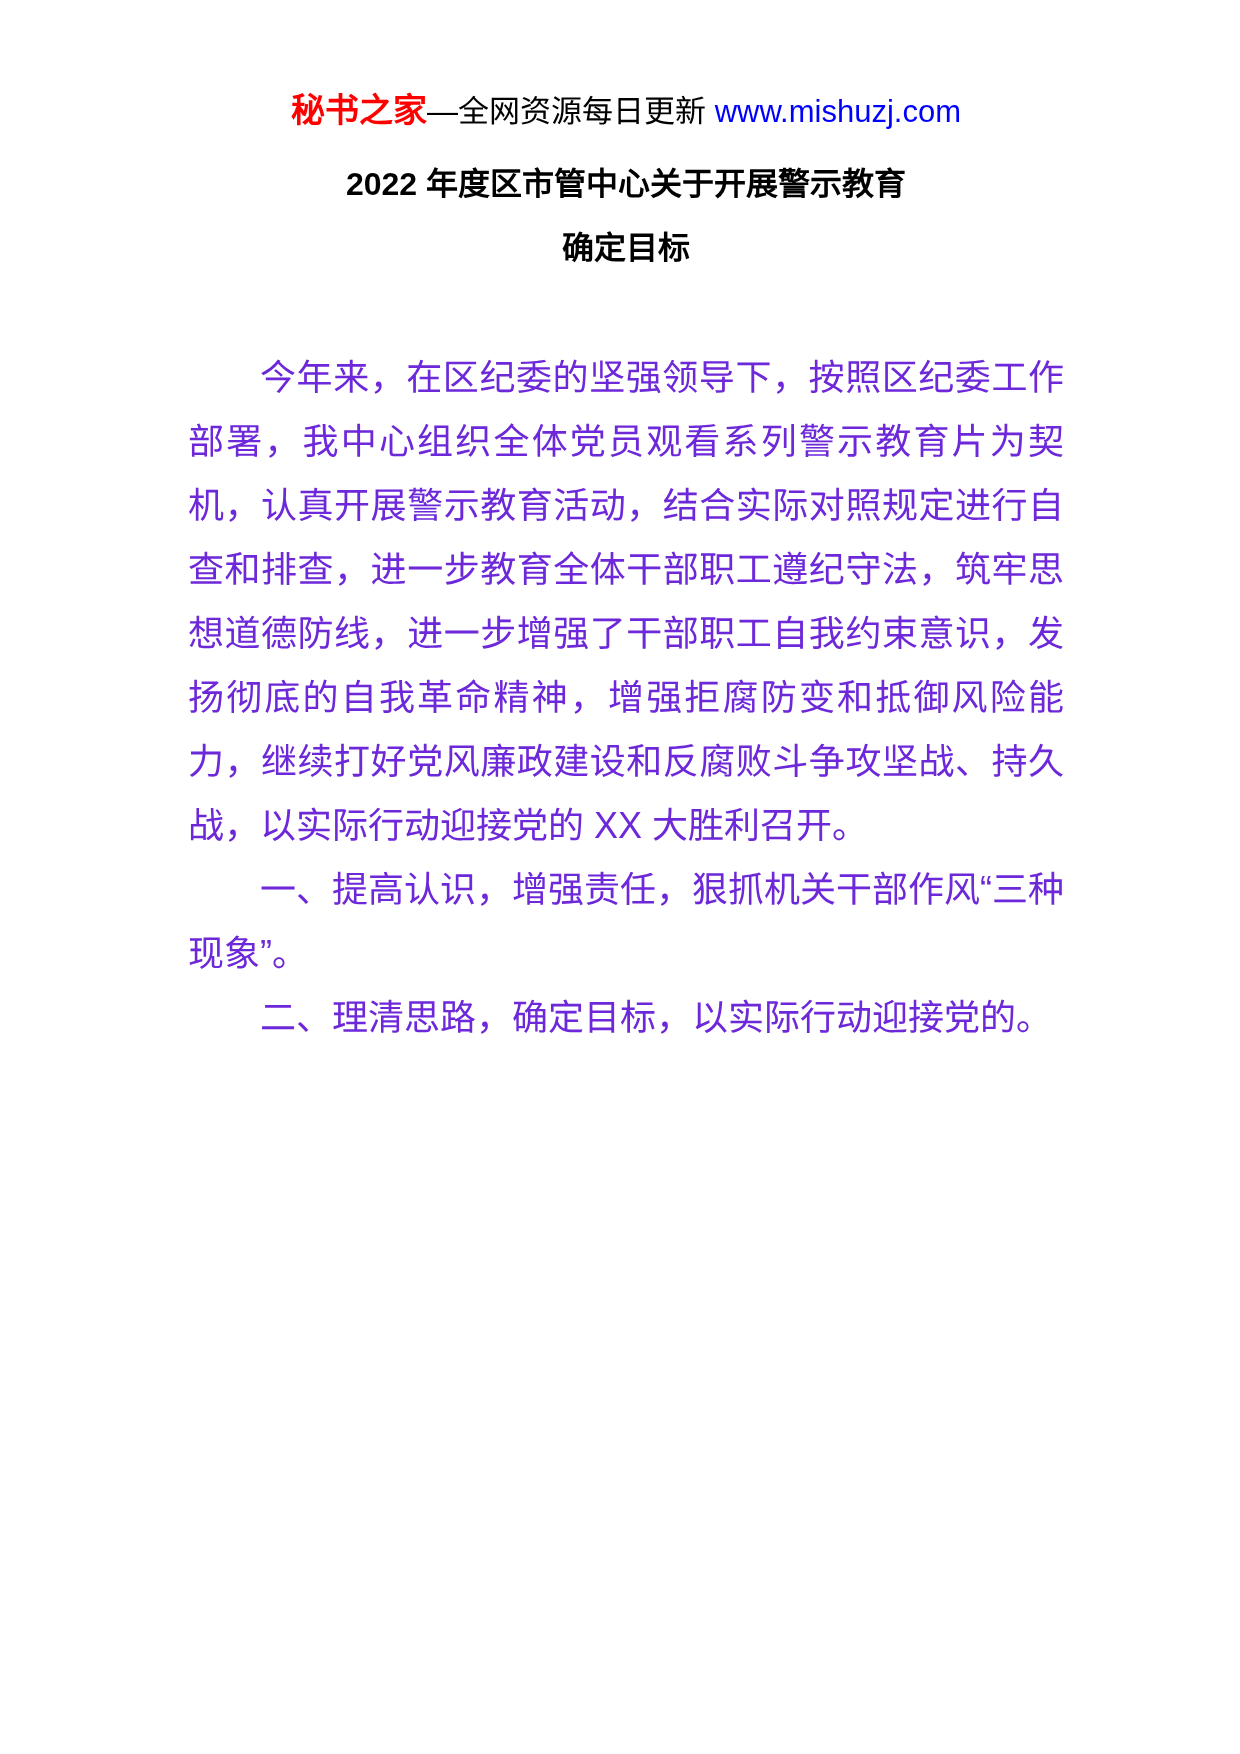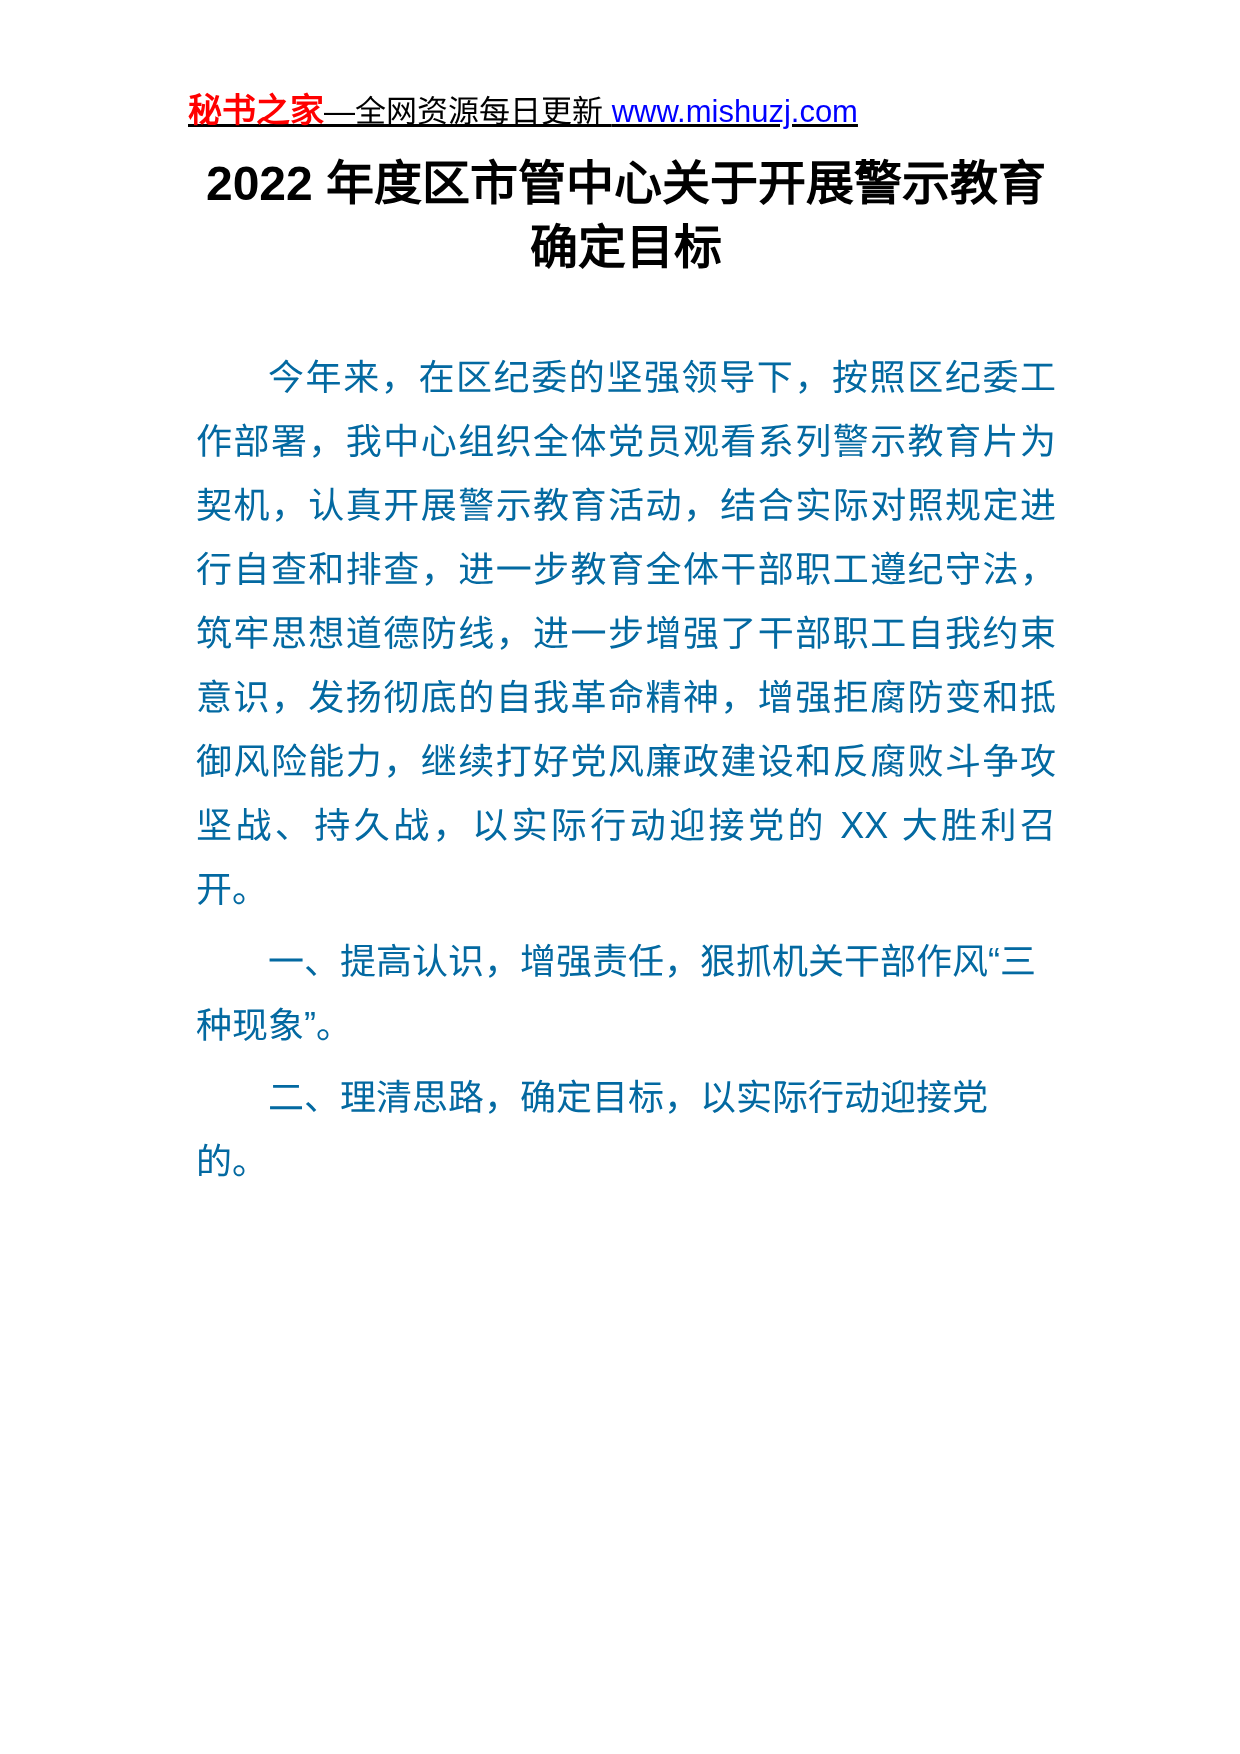--- a/index.html
+++ b/index.html
@@ -12,56 +12,55 @@
     width: 1240px;
     height: 1754px;
     box-sizing: border-box;
     background: #ffffff;
     padding: 86px 176px 0 188px;
     font-family: "Liberation Sans", "DejaVu Sans", sans-serif;
     color: #000000;
     overflow: hidden;
   }
   .doc-header {
-    text-align: left;
+    text-align: center;
     font-size: 31px;
     line-height: 48px;
     white-space: nowrap;
-    text-decoration: underline;
   }
   .site-name {
     color: #ff0000;
     font-weight: bold;
     font-size: 34px;
   }
   .tagline {
     color: #000000;
   }
   .site-url {
     color: #0000ff;
     text-decoration: none;
   }
   .doc-title {
     margin: 16px 0 0 0;
     text-align: center;
-    font-size: 48px;
+    font-size: 32px;
     line-height: 64px;
     font-weight: bold;
     color: #000000;
   }
   .doc-body {
     margin-top: 66px;
   }
   .para {
-    margin: 8px;
+    margin: 0;
     font-size: 36px;
     line-height: 64px;
     text-align: justify;
     text-indent: 72px;
-    color: #0369a1;
+    color: #6d28d9;
   }
   .para.heading {
     font-weight: normal;
     text-align: left;
   }
 </style>
 </head>
 <body>
 
 <div class="page">

